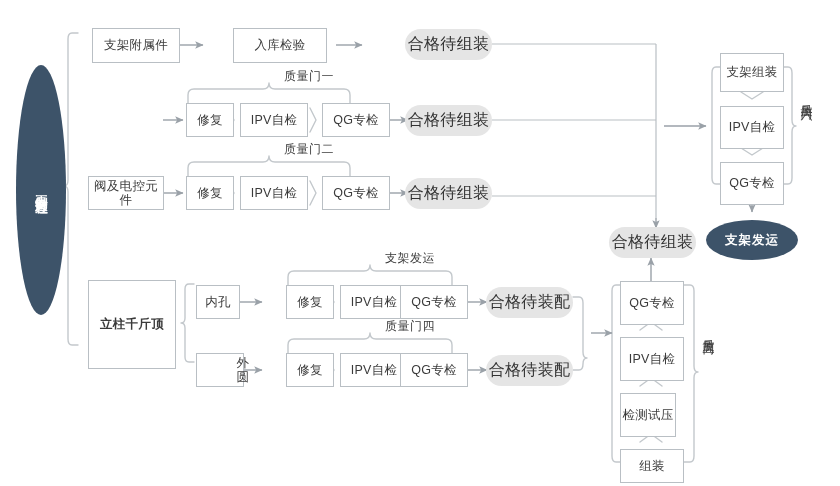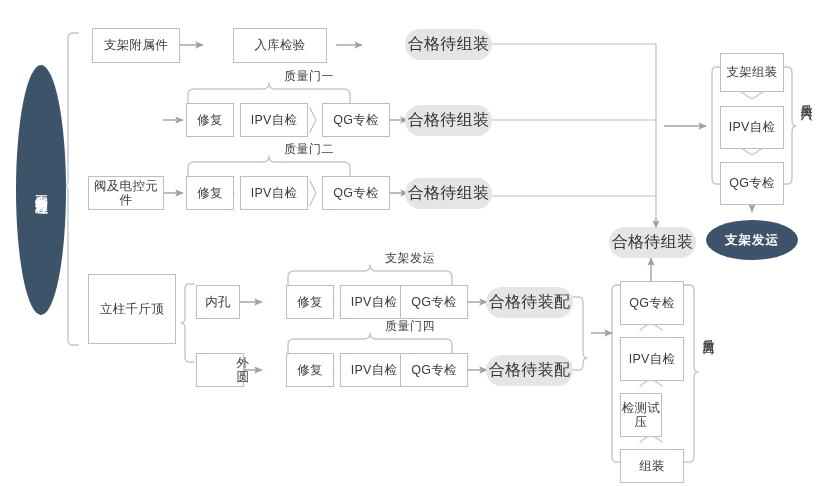--- a/index.html
+++ b/index.html
@@ -133,39 +133,39 @@
   <div class="box" style="left:322px;top:103px;width:68px;height:34px;">QG专检</div>
   <div class="pill" style="left:405px;top:105px;width:87px;height:31px;">合格待组装</div>
 
   <div class="gate" style="left:237px;top:141px;width:64px;">质量门二</div>
   <div class="box" style="left:88px;top:176px;width:76px;height:34px;">阀及电控元件</div>
   <div class="box" style="left:186px;top:176px;width:48px;height:34px;">修复</div>
   <div class="box" style="left:240px;top:176px;width:68px;height:34px;">IPV自检</div>
   <div class="box" style="left:322px;top:176px;width:68px;height:34px;">QG专检</div>
   <div class="pill" style="left:405px;top:178px;width:87px;height:31px;">合格待组装</div>
 
-  <div class="box" style="left:88px;top:274px;width:88px;height:70px;">立柱千斤顶</div>
+  <div class="box" style="left:88px;top:280px;width:88px;height:89px;font-weight:bold;">立柱千斤顶</div>
 
   <div class="gate" style="left:338px;top:250px;width:64px;">支架发运</div>
   <div class="box" style="left:196px;top:285px;width:44px;height:34px;">内孔</div>
   <div class="box" style="left:286px;top:285px;width:48px;height:34px;">修复</div>
   <div class="box" style="left:340px;top:285px;width:68px;height:34px;">IPV自检</div>
   <div class="box" style="left:400px;top:285px;width:68px;height:34px;">QG专检</div>
   <div class="pill" style="left:486px;top:287px;width:87px;height:31px;">合格待装配</div>
 
   <div class="gate" style="left:338px;top:318px;width:64px;">质量门四</div>
   <div class="box" style="left:196px;top:353px;width:44px;height:34px;padding-left:46px;">外圆</div>
   <div class="box" style="left:286px;top:353px;width:48px;height:34px;">修复</div>
   <div class="box" style="left:340px;top:353px;width:68px;height:34px;">IPV自检</div>
   <div class="box" style="left:400px;top:353px;width:68px;height:34px;">QG专检</div>
   <div class="pill" style="left:486px;top:355px;width:87px;height:31px;">合格待装配</div>
 
   <div class="box" style="left:620px;top:281px;width:64px;height:44px;">QG专检</div>
   <div class="box" style="left:620px;top:337px;width:64px;height:44px;">IPV自检</div>
-  <div class="box" style="left:620px;top:393px;width:42px;height:44px;">检测试压</div>
+  <div class="box" style="left:620px;top:393px;width:56px;height:44px;">检测试压</div>
   <div class="box" style="left:620px;top:449px;width:64px;height:34px;">组装</div>
   <div class="gatev" style="left:702px;top:330px;">质量门五</div>
 
   <div class="pill" style="left:609px;top:227px;width:87px;height:31px;">合格待组装</div>
 
   <div class="box" style="left:720px;top:53px;width:64px;height:39px;">支架组装</div>
   <div class="box" style="left:720px;top:106px;width:64px;height:43px;">IPV自检</div>
   <div class="box" style="left:720px;top:162px;width:64px;height:43px;">QG专检</div>
   <div class="gatev" style="left:800px;top:95px;">质量门六</div>
 

